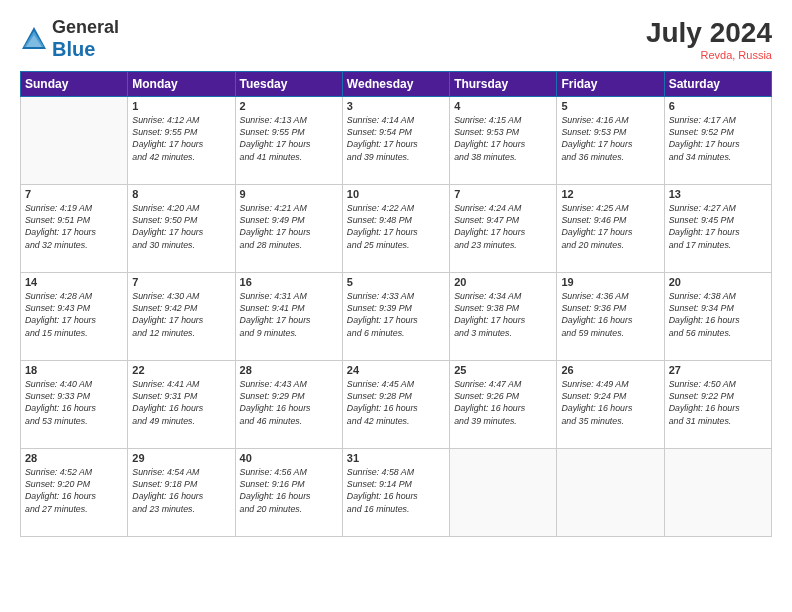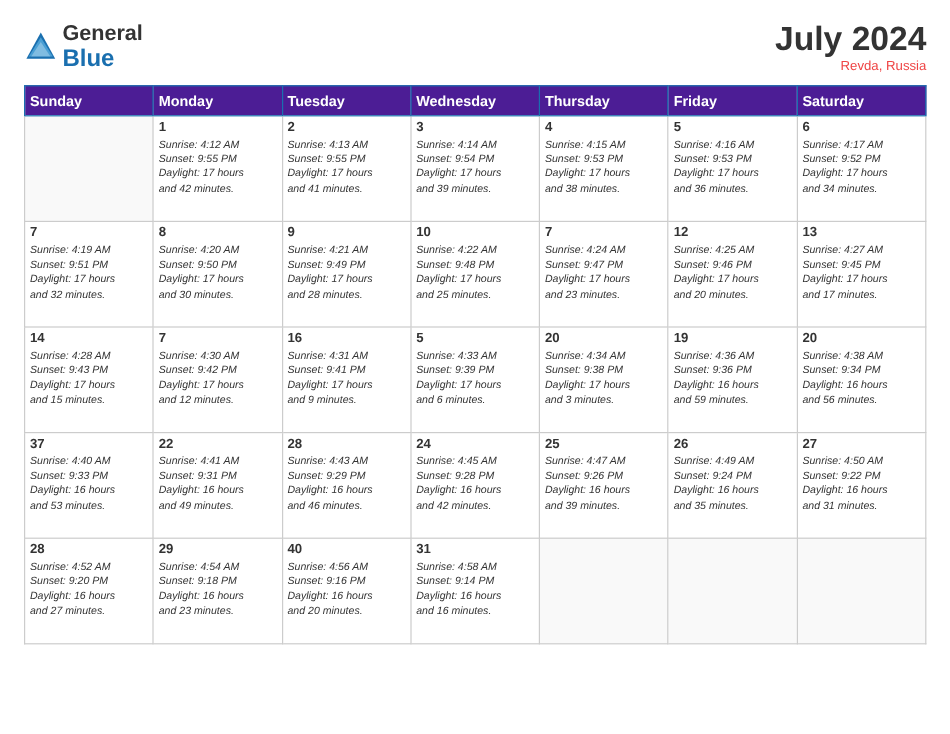--- a/index.html
+++ b/index.html
@@ -214,21 +214,21 @@
             <div class="day-number">19</div>
             <div class="day-info">Sunrise: 4:36 AM<br>Sunset: 9:36 PM<br>Daylight: 16 hours<br>and 59 minutes.</div>
           </td>
           <td>
             <div class="day-number">20</div>
             <div class="day-info">Sunrise: 4:38 AM<br>Sunset: 9:34 PM<br>Daylight: 16 hours<br>and 56 minutes.</div>
           </td>
         </tr>
         <tr>
           <td>
-            <div class="day-number">37</div>
+            <div class="day-number">18</div>
             <div class="day-info">Sunrise: 4:40 AM<br>Sunset: 9:33 PM<br>Daylight: 16 hours<br>and 53 minutes.</div>
           </td>
           <td>
             <div class="day-number">22</div>
             <div class="day-info">Sunrise: 4:41 AM<br>Sunset: 9:31 PM<br>Daylight: 16 hours<br>and 49 minutes.</div>
           </td>
           <td>
             <div class="day-number">28</div>
             <div class="day-info">Sunrise: 4:43 AM<br>Sunset: 9:29 PM<br>Daylight: 16 hours<br>and 46 minutes.</div>
           </td>

